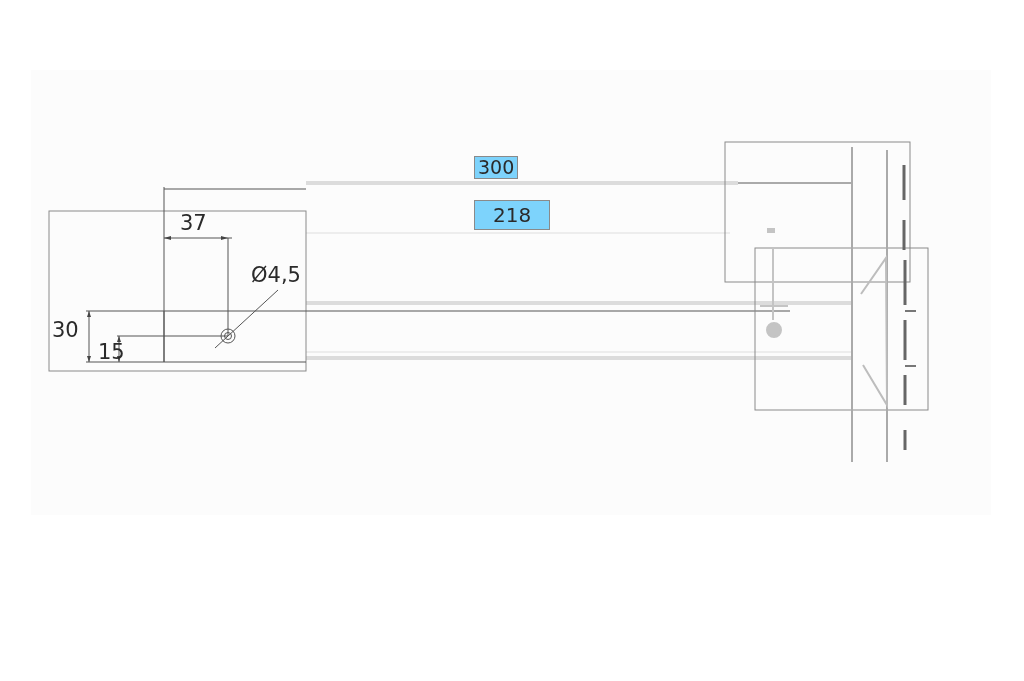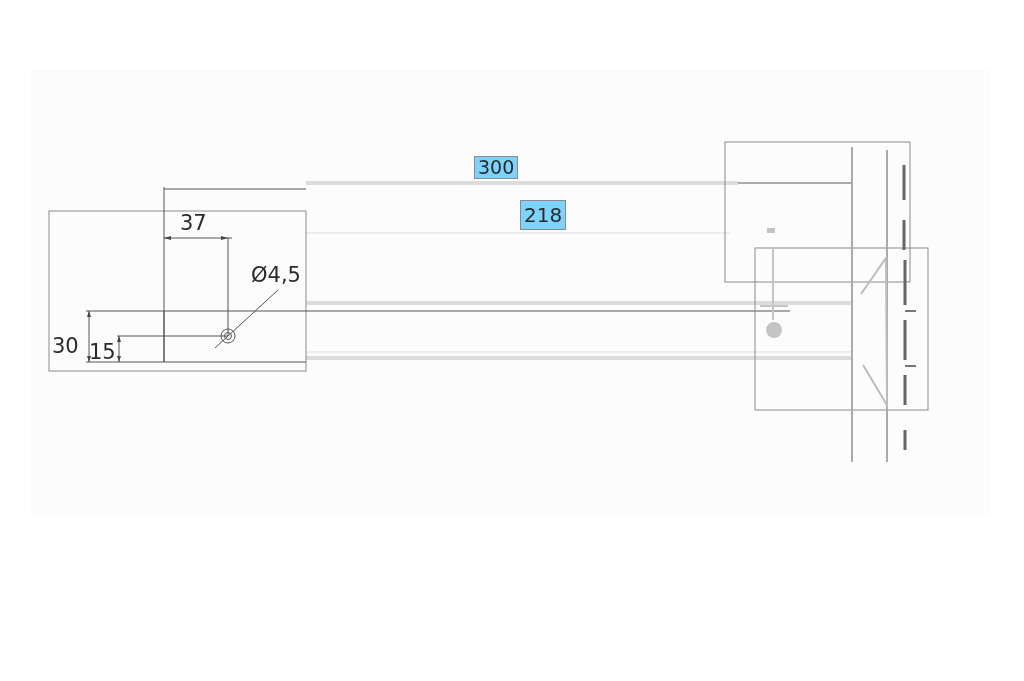--- a/index.html
+++ b/index.html
@@ -92,17 +92,17 @@
 
   <g stroke="#c4c4c4" stroke-width="2" fill="#c4c4c4">
     <line x1="773" y1="248" x2="773" y2="320" fill="none"></line>
     <line x1="760" y1="306" x2="788" y2="306" fill="none"></line>
     <circle cx="774" cy="330" r="7"></circle>
     <rect x="768" y="229" width="6" height="3"></rect>
   </g>
 </svg>
 
 <div class="lbl boxed" style="left:474px;top:156px;font-size:19px;">300</div>
-<div class="lbl boxed" style="left:474px;top:200px;font-size:20px;padding:4px 3px;margin-left:46px;">218</div>
+<div class="lbl boxed" style="left:474px;top:200px;font-size:20px;padding:4px 18px;">218</div>
 <div class="lbl" style="left:180px;top:213px;">37</div>
 <div class="lbl" style="left:251px;top:265px;text-align:center;">Ø4,5</div>
-<div class="lbl" style="left:52px;top:336px;">30</div>
-<div class="lbl" style="left:89px;top:342px;">15</div>
+<div class="lbl" style="left:52px;top:320px;">30</div>
+<div class="lbl" style="left:89px;top:342px;padding-left:9px;">15</div>
 
 </body></html>

